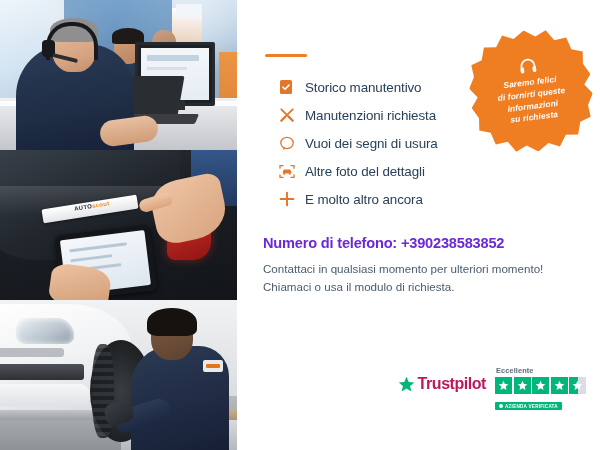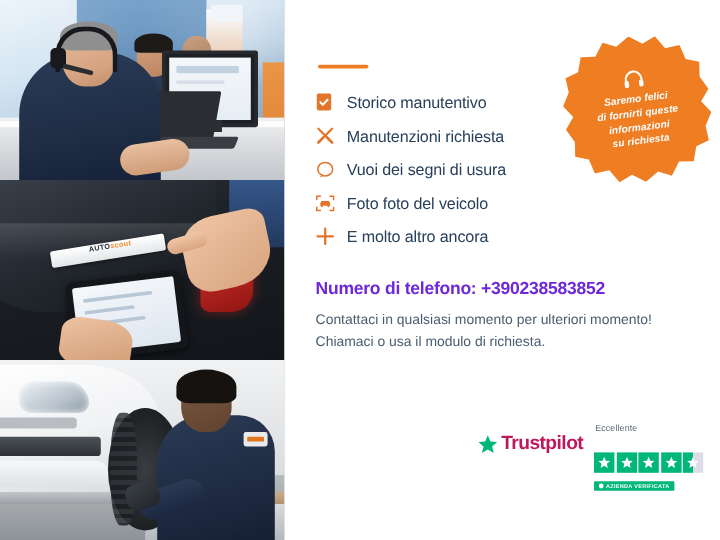--- a/index.html
+++ b/index.html
@@ -394,21 +394,21 @@
     font-size: 8.4px;
     line-height: 1.38;
     font-weight: 700;
     font-style: italic;
     letter-spacing: .1px;
   }
 
   
   .features {
     list-style: none;
-    margin: 0;
+    margin: 16px;
     padding: 0;
   }
   .feature {
     display: flex;
     align-items: center;
     height: 28px;
   }
   .feature-icon {
     flex: 0 0 26px;
     width: 26px;
@@ -457,22 +457,23 @@
   .tp-word {
     font-size: 16px;
     font-weight: 700;
     color: #be185d;
     letter-spacing: -0.45px;
   }
   .tp-right { text-align: left; }
   .tp-caption {
     font-size: 7.4px;
     color: #5c6b79;
-    margin: 0 0 16px 1px;
+    margin: 0 0 2px 1px;
     letter-spacing: .1px;
+    font-weight: bold;
   }
   .tp-stars {
     display: flex;
     gap: 1.5px;
   }
   .tp-star {
     width: 17px;
     height: 17px;
     background: #00b67a;
     display: flex;
@@ -637,21 +638,21 @@
 
       <li class="feature">
         <span class="feature-icon">
           <svg width="16" height="15" viewBox="0 0 16 15">
             <path d="M1 4.2V1.6h3M12 1.6h3v2.6M15 10.8v2.6h-3M4 13.4H1v-2.6" fill="none" stroke="#e2762a" stroke-width="1.3" stroke-linecap="round"></path>
             <path d="M3.8 9.4h8.4V7.7l-1-2.2H4.8l-1 2.2z" fill="#e2762a"></path>
             <circle cx="5.3" cy="9.9" r="0.9" fill="#e2762a"></circle>
             <circle cx="10.7" cy="9.9" r="0.9" fill="#e2762a"></circle>
           </svg>
         </span>
-        <span class="feature-label">Foto foto del veicolo</span>
+        <span class="feature-label">Altre foto del dettagli</span>
       </li>
 
       <li class="feature">
         <span class="feature-icon">
           <svg width="16" height="16" viewBox="0 0 16 16">
             <path d="M8 1.6v12.8M1.6 8h12.8" fill="none" stroke="#e2762a" stroke-width="1.9" stroke-linecap="round"></path>
           </svg>
         </span>
         <span class="feature-label">E molto altro ancora</span>
       </li>

